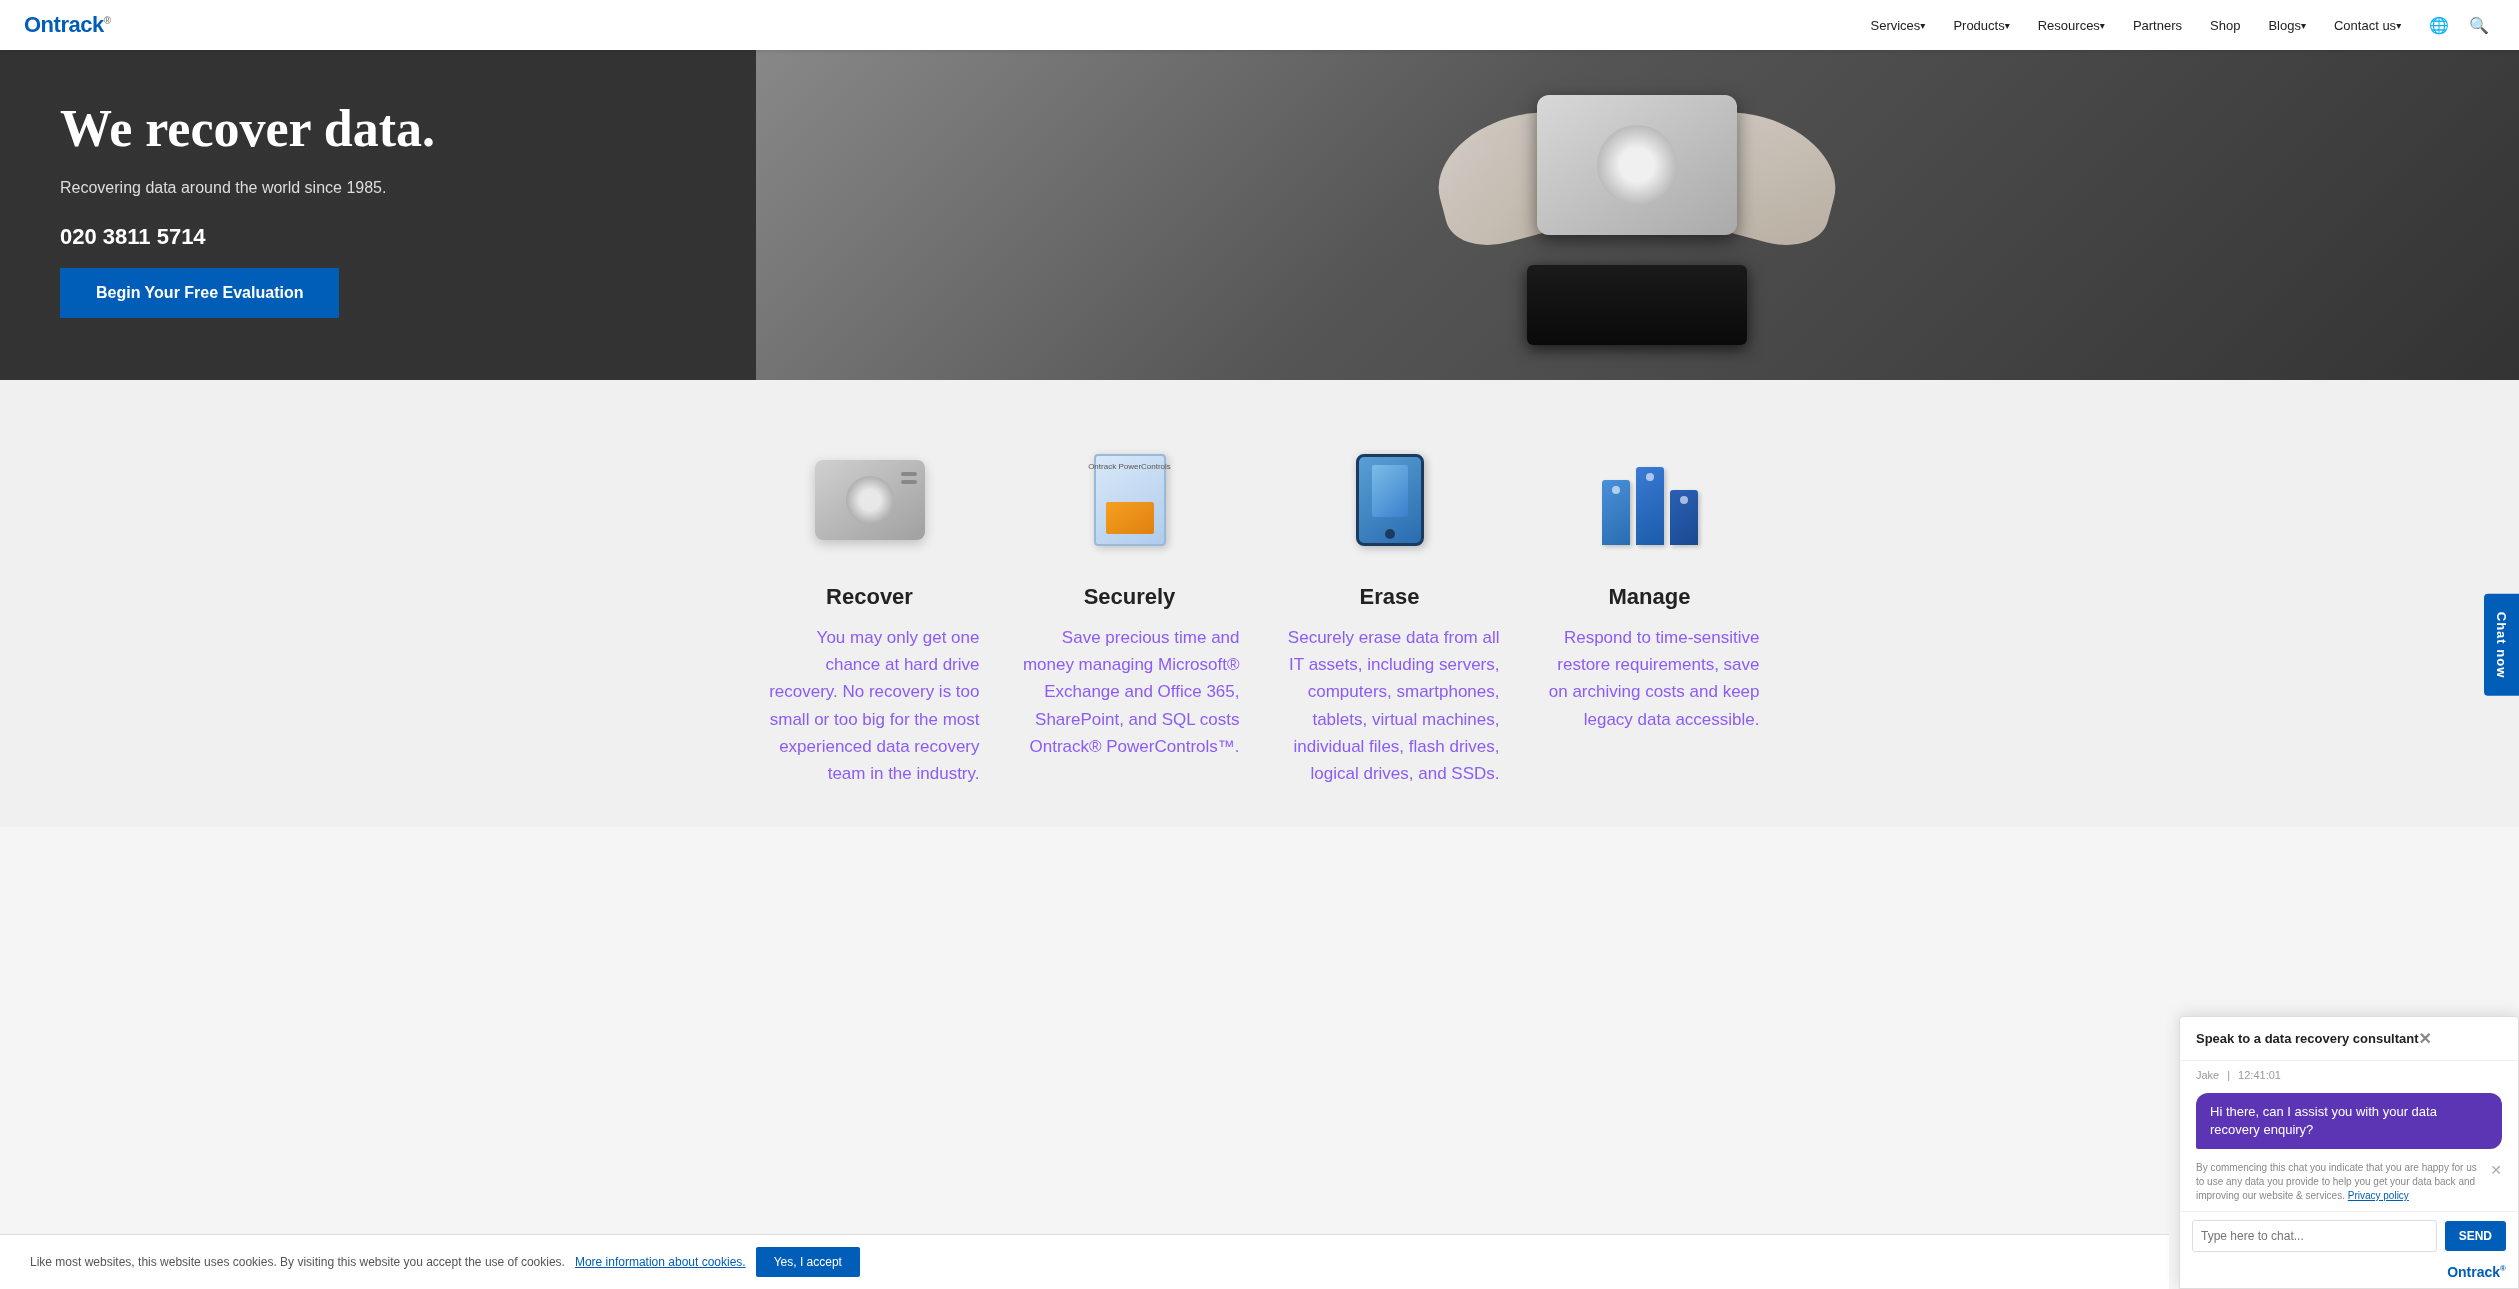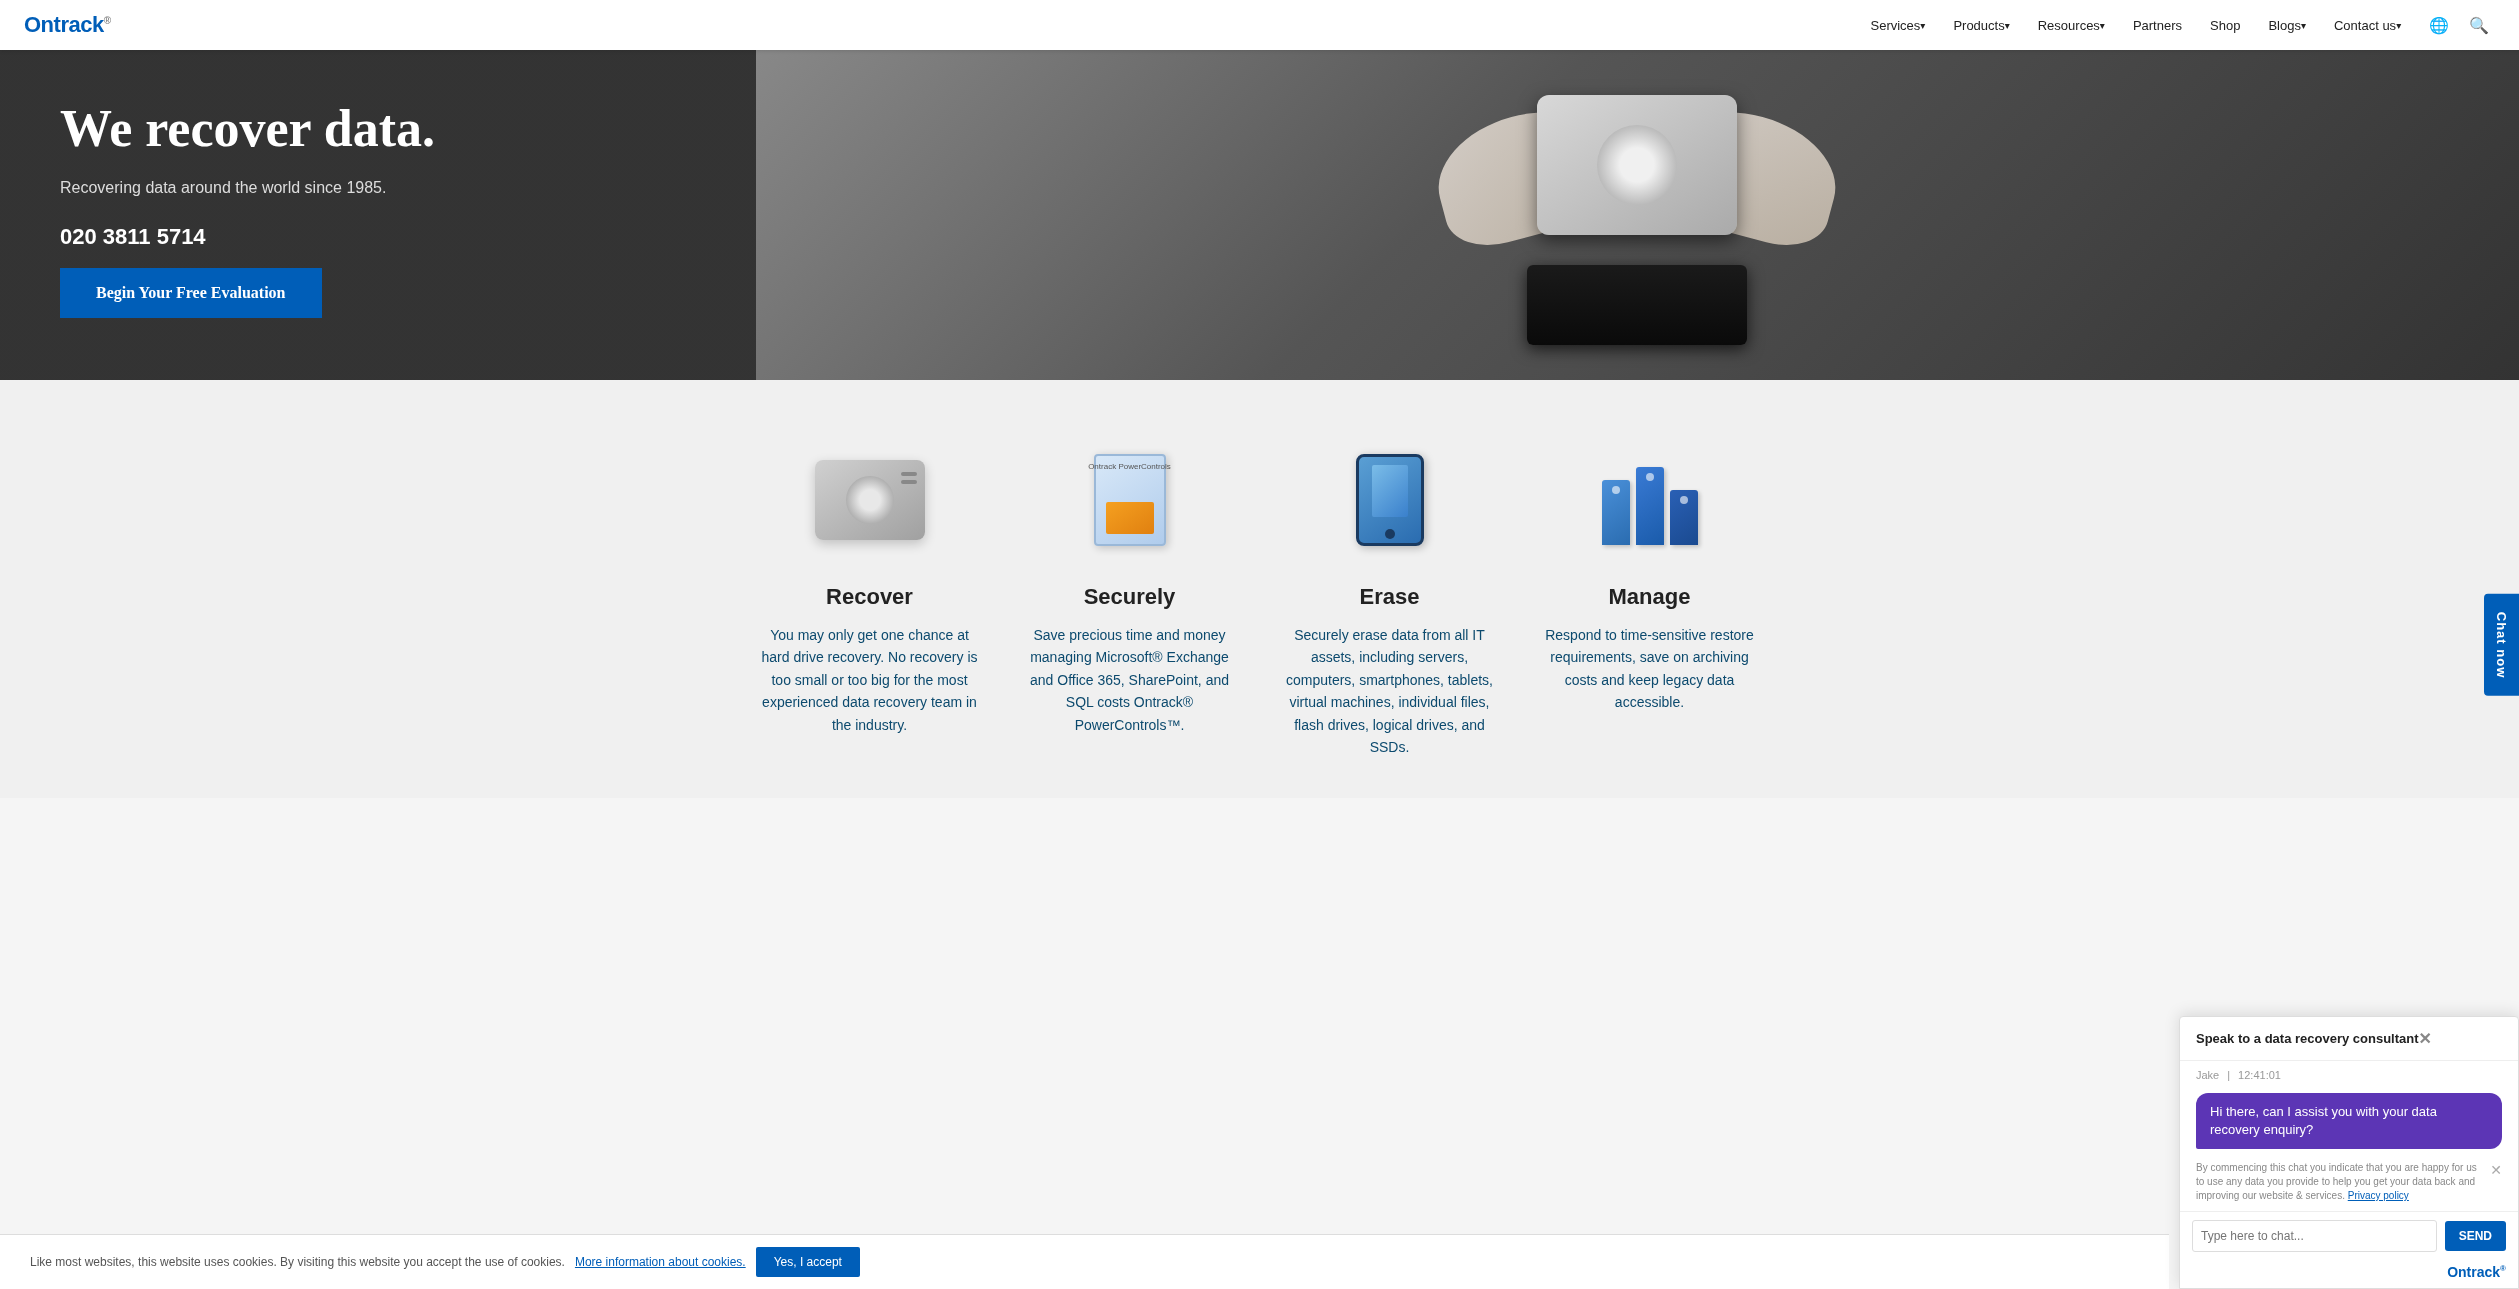--- a/index.html
+++ b/index.html
@@ -48,42 +48,42 @@
     }
     .hero-subtitle {
       font-size: 16px; color: #ddd; margin-bottom: 24px; line-height: 1.4;
     }
     .hero-phone {
       font-size: 22px; color: #fff; margin-bottom: 18px; font-weight: 600;
     }
     .hero-cta {
       display: inline-block; background: #005eb8; color: #fff;
       padding: 16px 36px; font-size: 16px; font-weight: 600;
-      border: none; cursor: pointer; text-decoration: none; font-family: Liberation Serif, serif;
+      border: none; cursor: pointer; text-decoration: none;
     }
 
     
     .services {
       background: #f0f0f0; padding: 60px 40px 40px; text-align: center;
     }
     .services-grid {
       display: flex; justify-content: center; gap: 40px; flex-wrap: wrap;
       max-width: 1100px; margin: 0 auto;
     }
     .service-card { width: 220px; }
     .service-icon {
       width: 120px; height: 120px; margin: 0 auto 24px; display: flex;
       align-items: center; justify-content: center;
     }
 
     .service-title {
       font-size: 22px; font-weight: 700; color: #222; margin-bottom: 14px;
     }
     .service-desc {
-      font-size: 14px; color: #0c4a6e; line-height: 1.6; text-align: center;
+      font-size: 17px; color: #8b5cf6; line-height: 1.6; text-align: right;
     }
 
     
     .cookie-banner {
       position: fixed; bottom: 0; left: 0; right: 350px;
       background: #fff; border-top: 1px solid #ddd;
       padding: 12px 30px; display: flex; align-items: center; gap: 10px;
       font-size: 12px; color: #555; z-index: 500;
     }
     .cookie-banner a { color: #005eb8; }

